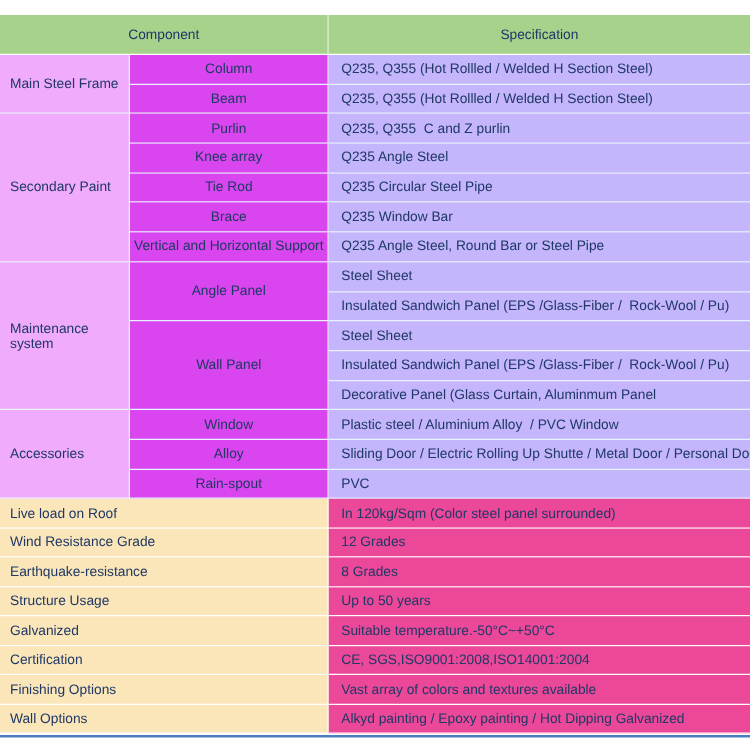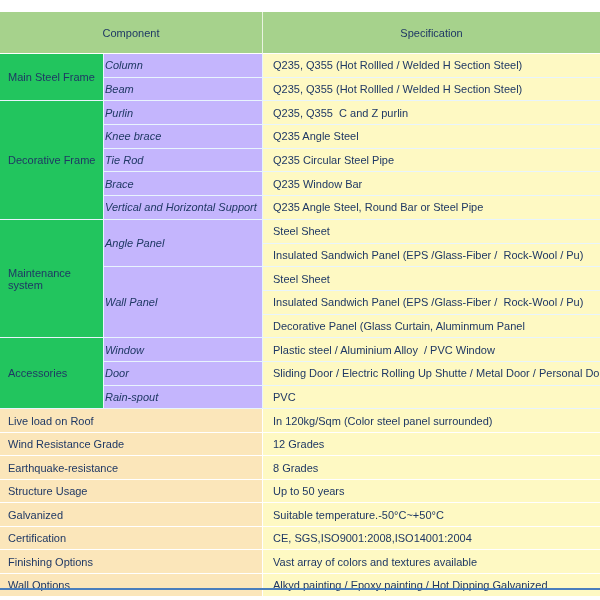--- a/index.html
+++ b/index.html
@@ -17,65 +17,65 @@
     left: 0;
     width: 600px;
     border-collapse: separate;
     border-spacing: 0;
     table-layout: fixed;
   }
   col.c1 { width: 104px; }
   col.c2 { width: 159px; }
   col.c3 { width: 337px; }
   tr { height: 23.7px; }
-  tr.head { height: 42px; }
+  tr.head { height: 32px; }
   tr.prop { height: 23.5px; }
   th, td {
     font-size: 11px;
     font-weight: normal;
     color: #1f3864;
     vertical-align: middle;
     overflow: hidden;
   }
   th.hdr {
     background: #a6d28c;
     text-align: center;
     border-bottom: 1px solid #ffffff;
     border-right: 1px solid #e9f3e0;
   }
   th.hdr.last { border-right: none; }
   td.group {
-    background: #22c55e;
+    background: #f0abfc;
     text-align: left;
     padding-left: 8px;
     border-right: 1px solid #e8f4fd;
     border-bottom: 1px solid #e8f4fd;
   }
   td.comp {
-    background: #c4b5fd;
+    background: #d946ef;
+    text-align: center;
     border-right: 1px solid #e8f4fd;
     border-bottom: 1px solid #e8f4fd;
-    font-style: italic;
   }
   td.spec {
-    background: #fef9c3;
+    background: #c4b5fd;
     text-align: left;
     padding-left: 10px;
     white-space: pre;
     border-bottom: 1px solid #e8f4fd;
   }
   td.propLabel {
     background: #fbe6ba;
     text-align: left;
     padding-left: 8px;
     border-right: 1px solid #ffffff;
     border-bottom: 1px solid #ffffff;
   }
   td.propSpec {
-    background: #fef9c3;
+    background: #ec4899;
     text-align: left;
     padding-left: 10px;
     white-space: pre;
     border-bottom: 1px solid #ffffff;
   }
   .bottom-line {
     position: absolute;
     left: 0;
     top: 588px;
     width: 600px;
@@ -104,26 +104,26 @@
       <td class="group" rowspan="2">Main Steel Frame</td>
       <td class="comp">Column</td>
       <td class="spec">Q235, Q355 (Hot Rollled / Welded H Section Steel)</td>
     </tr>
     <tr>
       <td class="comp">Beam</td>
       <td class="spec">Q235, Q355 (Hot Rollled / Welded H Section Steel)</td>
     </tr>
 
     <tr>
-      <td class="group" rowspan="5">Decorative Frame</td>
+      <td class="group" rowspan="5">Secondary Paint</td>
       <td class="comp">Purlin</td>
       <td class="spec">Q235, Q355  C and Z purlin</td>
     </tr>
     <tr>
-      <td class="comp">Knee brace</td>
+      <td class="comp">Knee array</td>
       <td class="spec">Q235 Angle Steel</td>
     </tr>
     <tr>
       <td class="comp">Tie Rod</td>
       <td class="spec">Q235 Circular Steel Pipe</td>
     </tr>
     <tr>
       <td class="comp">Brace</td>
       <td class="spec">Q235 Window Bar</td>
     </tr>
@@ -150,21 +150,21 @@
     <tr>
       <td class="spec">Decorative Panel (Glass Curtain, Aluminmum Panel</td>
     </tr>
 
     <tr>
       <td class="group" rowspan="3">Accessories</td>
       <td class="comp">Window</td>
       <td class="spec">Plastic steel / Aluminium Alloy  / PVC Window</td>
     </tr>
     <tr>
-      <td class="comp">Door</td>
+      <td class="comp">Alloy</td>
       <td class="spec">Sliding Door / Electric Rolling Up Shutte / Metal Door / Personal Door</td>
     </tr>
     <tr>
       <td class="comp">Rain-spout</td>
       <td class="spec">PVC</td>
     </tr>
 
     <tr class="prop">
       <td class="propLabel" colspan="2">Live load on Roof</td>
       <td class="propSpec">In 120kg/Sqm (Color steel panel surrounded)</td>

